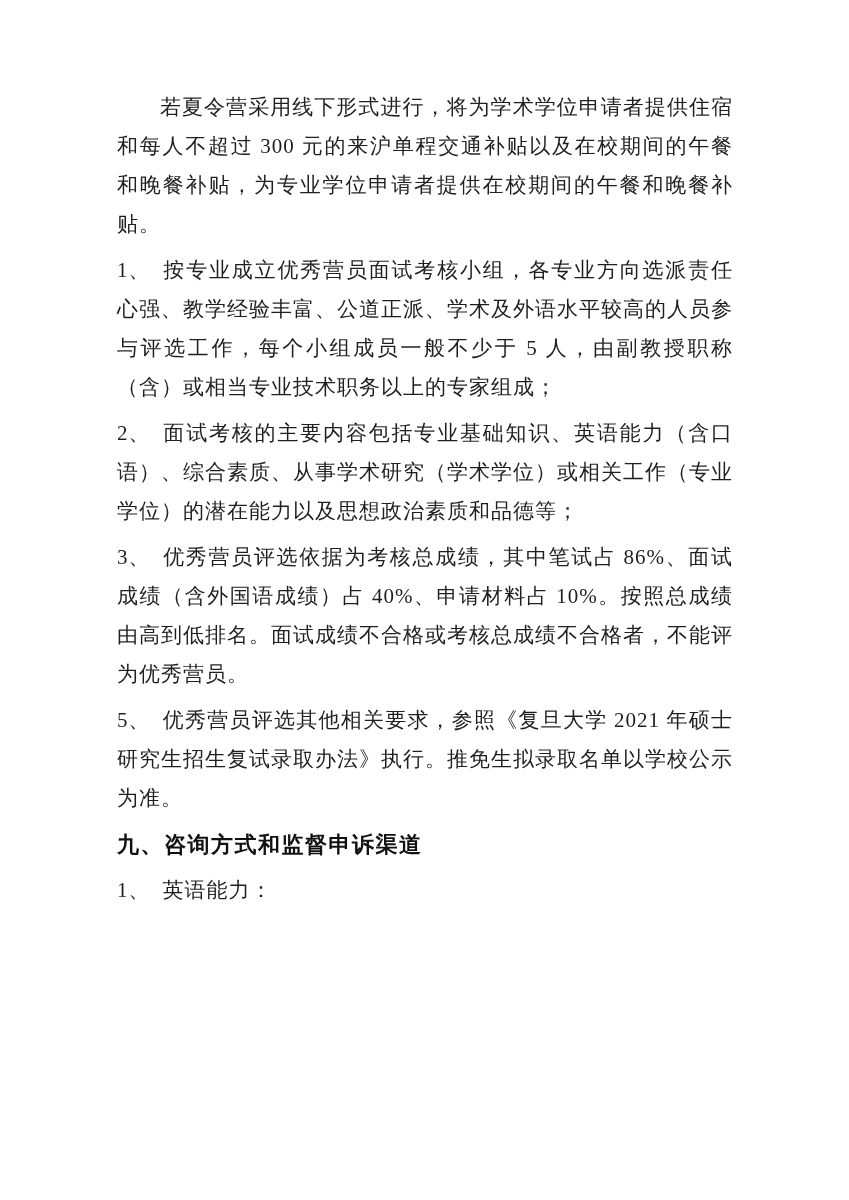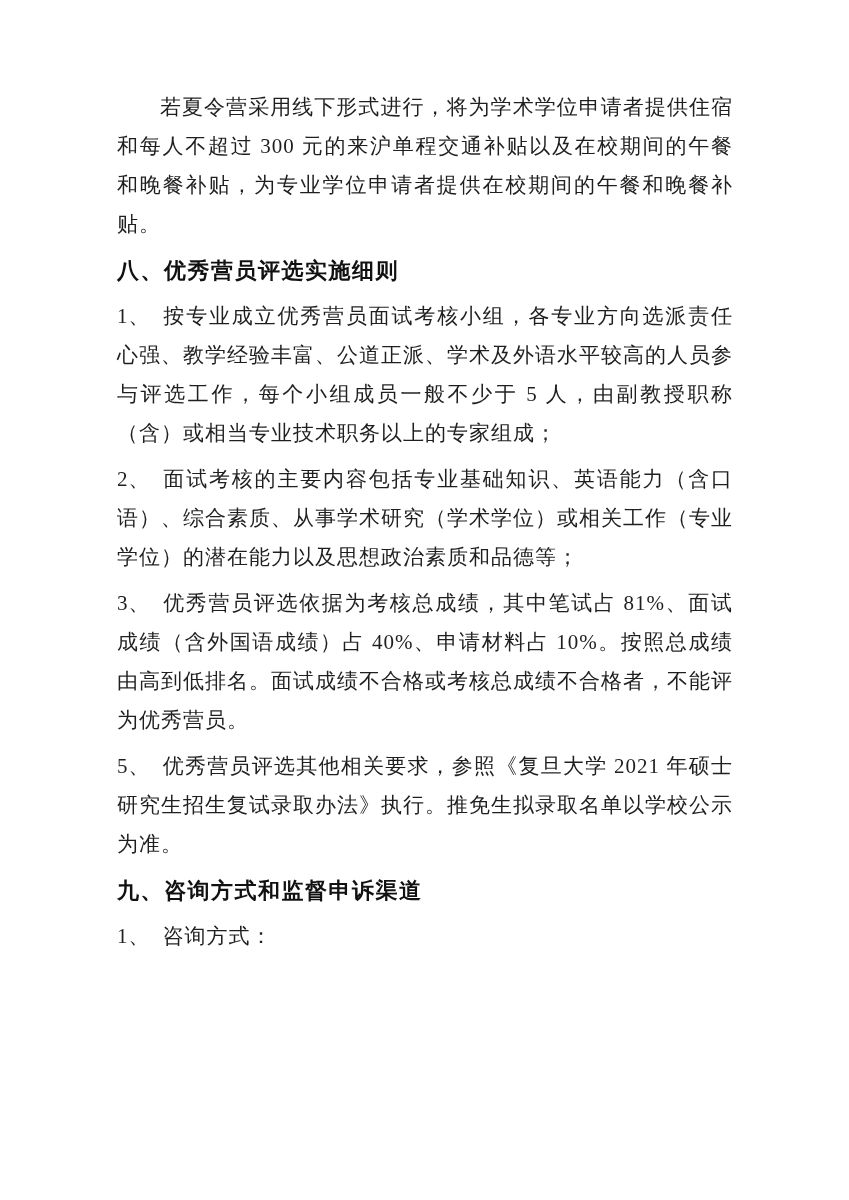--- a/index.html
+++ b/index.html
@@ -48,40 +48,39 @@
   }
 </style>
 </head>
 <body>
 
 <div class="page">
   <div class="doc-body">
 
     <p class="para indent">若夏令营采用线下形式进行，将为学术学位申请者提供住宿和每人不超过 300 元的来沪单程交通补贴以及在校期间的午餐和晚餐补贴，为专业学位申请者提供在校期间的午餐和晚餐补贴。</p>
 
-    <h2 class="heading">八、优秀营员评选实施细则</h2>
 
     <p class="numbered">
       <span class="num">1、</span><span>按专业成立优秀营员面试考核小组，各专业方向选派责任心强、教学经验丰富、公道正派、学术及外语水平较高的人员参与评选工作，每个小组成员一般不少于 5 人，由副教授职称（含）或相当专业技术职务以上的专家组成；</span>
     </p>
 
     <p class="numbered">
       <span class="num">2、</span><span>面试考核的主要内容包括专业基础知识、英语能力（含口语）、综合素质、从事学术研究（学术学位）或相关工作（专业学位）的潜在能力以及思想政治素质和品德等；</span>
     </p>
 
 
     <p class="numbered">
-      <span class="num">3、</span><span>优秀营员评选依据为考核总成绩，其中笔试占 81%、面试成绩（含外国语成绩）占 40%、申请材料占 10%。按照总成绩由高到低排名。面试成绩不合格或考核总成绩不合格者，不能评为优秀营员。</span>
+      <span class="num">3、</span><span>优秀营员评选依据为考核总成绩，其中笔试占 86%、面试成绩（含外国语成绩）占 40%、申请材料占 10%。按照总成绩由高到低排名。面试成绩不合格或考核总成绩不合格者，不能评为优秀营员。</span>
     </p>
 
 
     <p class="numbered">
       <span class="num">5、</span><span>优秀营员评选其他相关要求，参照《复旦大学 2021 年硕士研究生招生复试录取办法》执行。推免生拟录取名单以学校公示为准。</span>
     </p>
 
     <h2 class="heading">九、咨询方式和监督申诉渠道</h2>
 
     <p class="numbered">
-      <span class="num">1、</span><span>咨询方式：</span>
+      <span class="num">1、</span><span>英语能力：</span>
     </p>
 
   </div>
 </div>
 
 </body></html>

